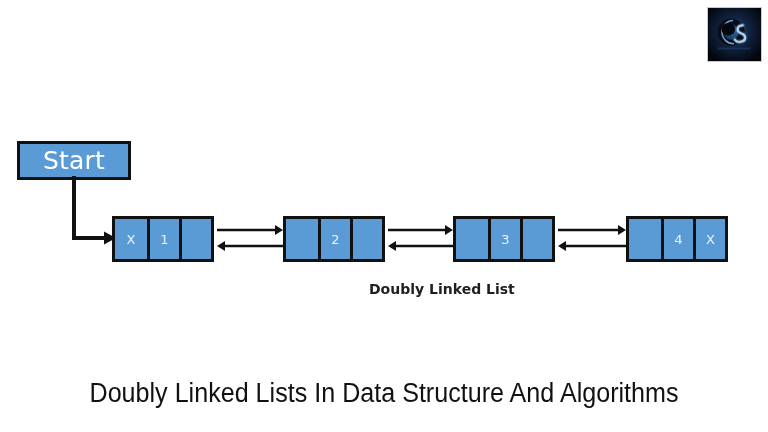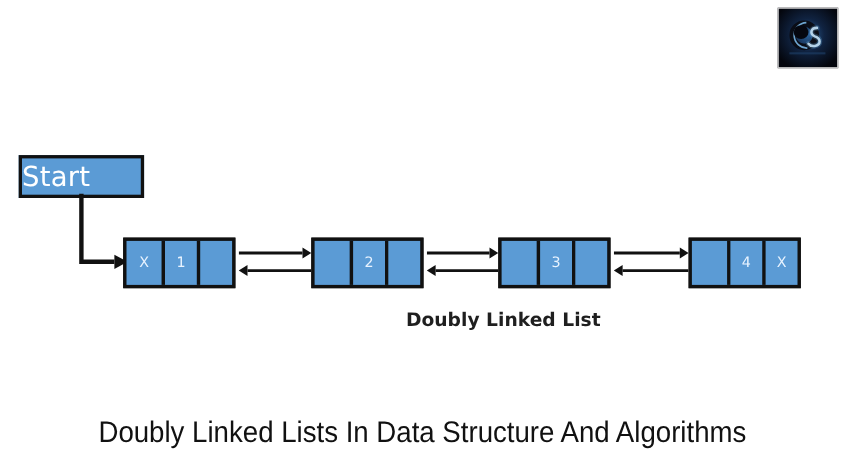--- a/index.html
+++ b/index.html
@@ -38,21 +38,21 @@
     position: absolute;
     left: 17px;
     top: 141px;
     width: 114px;
     height: 39px;
     background: #5b9bd5;
     border: 3px solid #111111;
     box-sizing: border-box;
     display: flex;
     align-items: center;
-    justify-content: flex-start;
+    justify-content: center;
   }
   .start-box .label {
     color: #ffffff;
     font-size: 25px;
     line-height: 1;
     letter-spacing: 0.2px;
     font-family: "DejaVu Sans", sans-serif;
   }
 
   
@@ -105,21 +105,21 @@
     font-size: 11.5px;
     color: #4a4a4a;
     font-family: "DejaVu Sans", sans-serif;
     letter-spacing: -0.1px;
     white-space: nowrap;
   }
   .caption {
     position: absolute;
     left: 369px;
     top: 281px;
-    font-size: 17px;
+    font-size: 14px;
     font-weight: bold;
     color: #1f1f1f;
     font-family: "DejaVu Sans", sans-serif;
     white-space: nowrap;
   }
   .title {
     position: absolute;
     left: 0;
     top: 378px;
     width: 768px;

